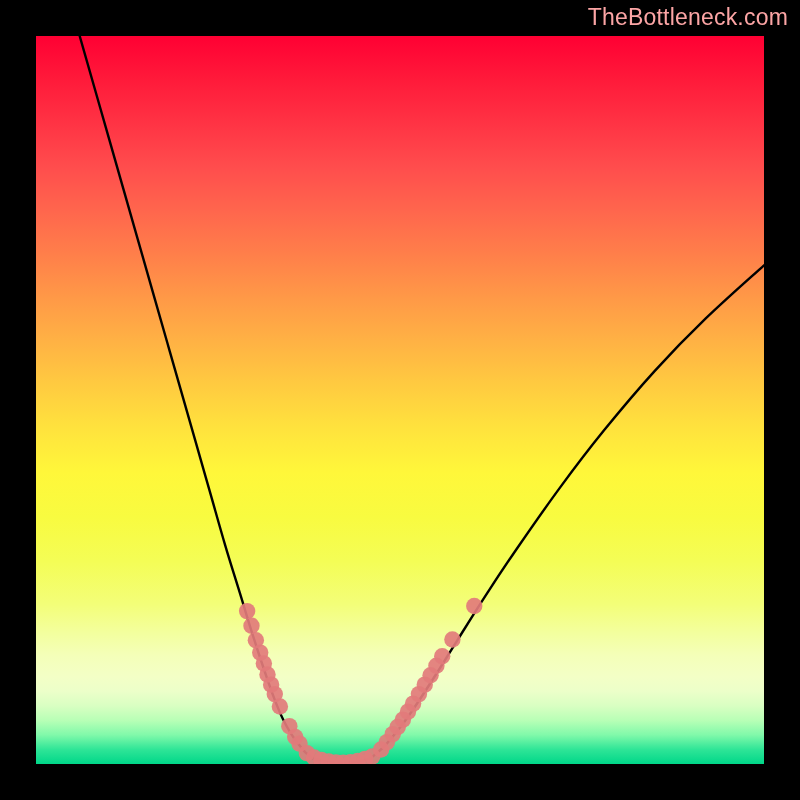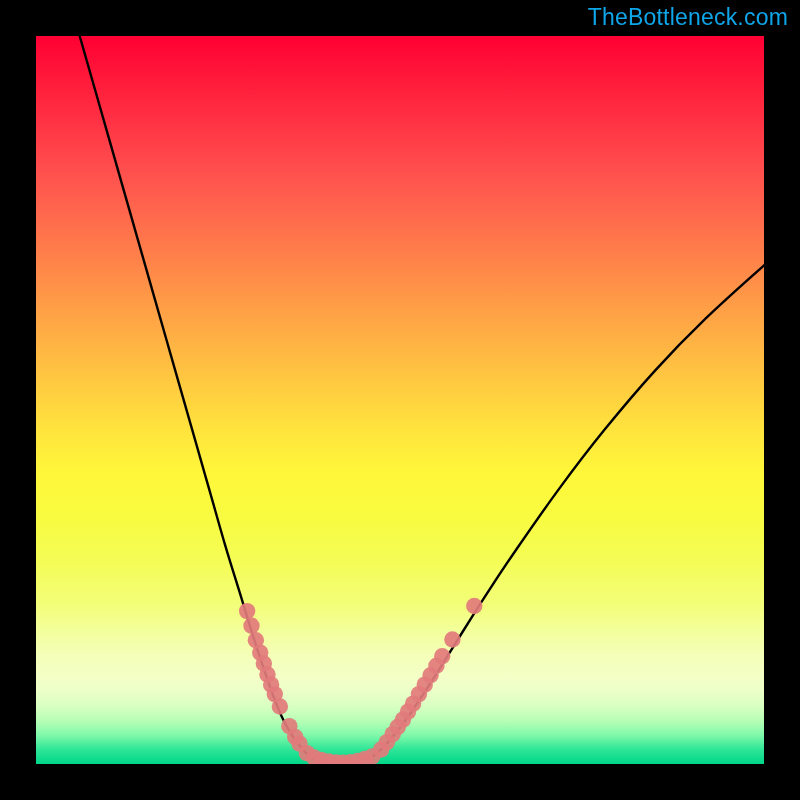--- a/index.html
+++ b/index.html
@@ -52,21 +52,21 @@
       #b8ffb6 94%,
       #81f9aa 96%,
       #2fe597 98%,
       #00d789 100%
     );
   }
   .watermark {
     position: absolute;
     top: 4px;
     right: 12px;
-    color: #0ea5e9;
+    color: #fca5a5;
     font-size: 23px;
     font-weight: 400;
     letter-spacing: 0.2px;
   }
   svg.curves {
     position: absolute;
     inset: 0;
   }
 </style>
 </head>

